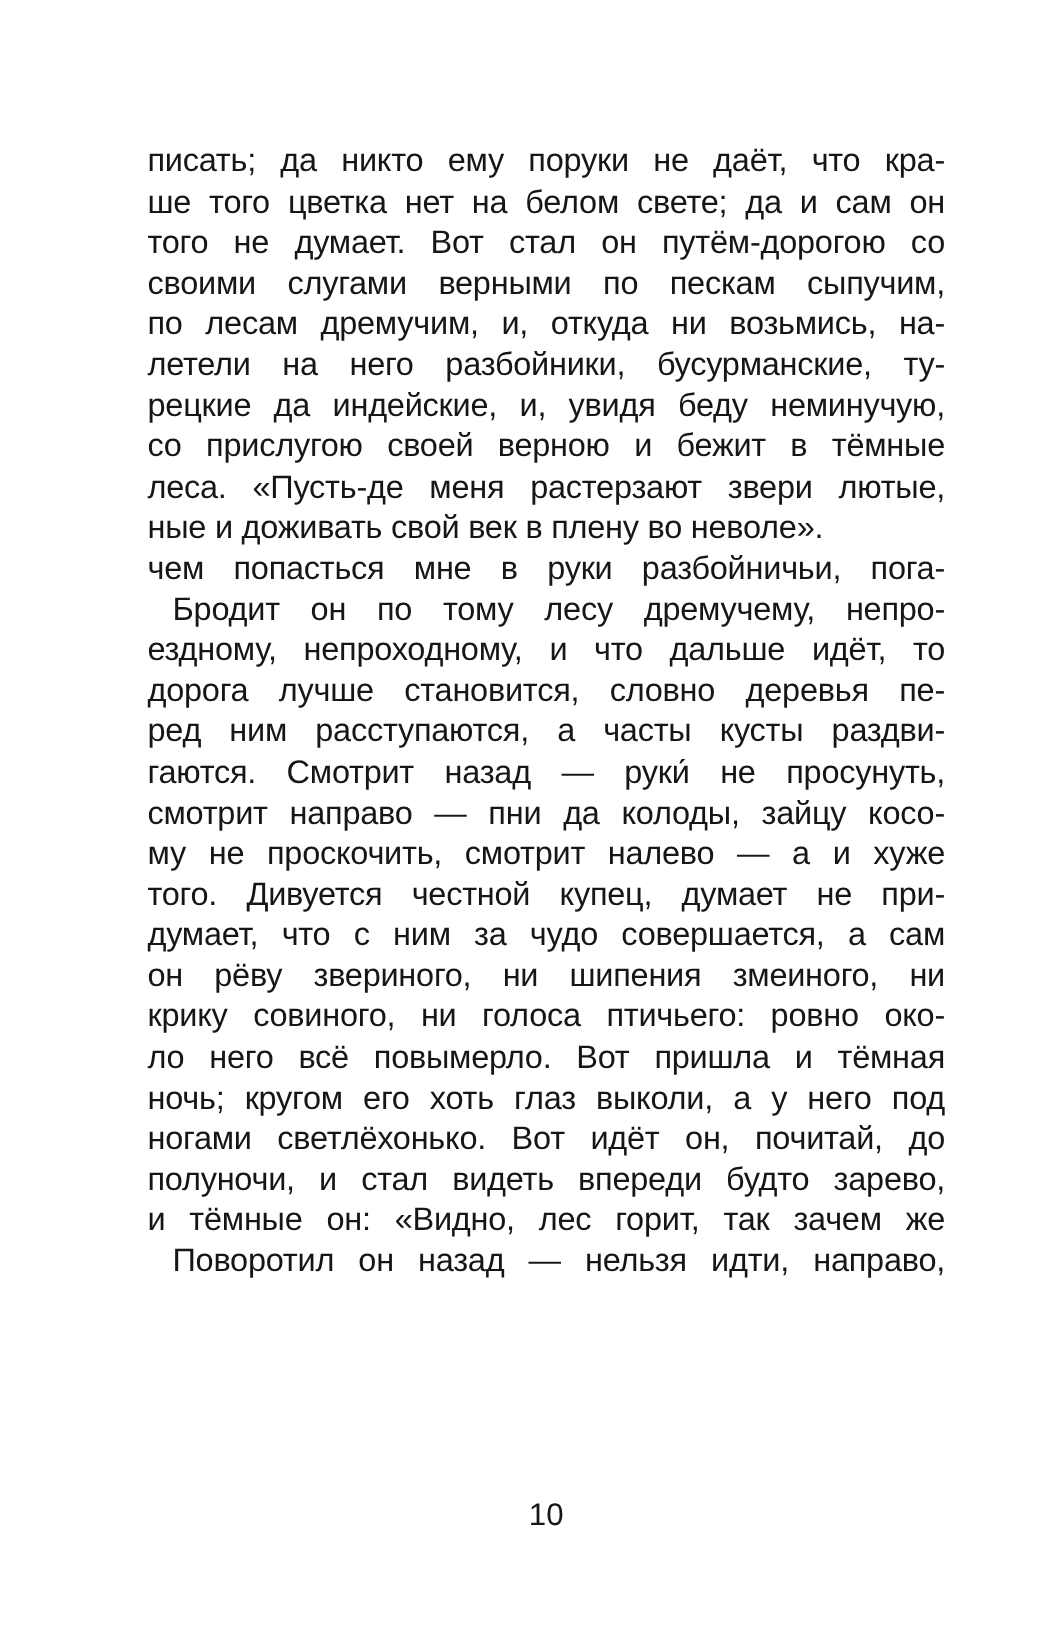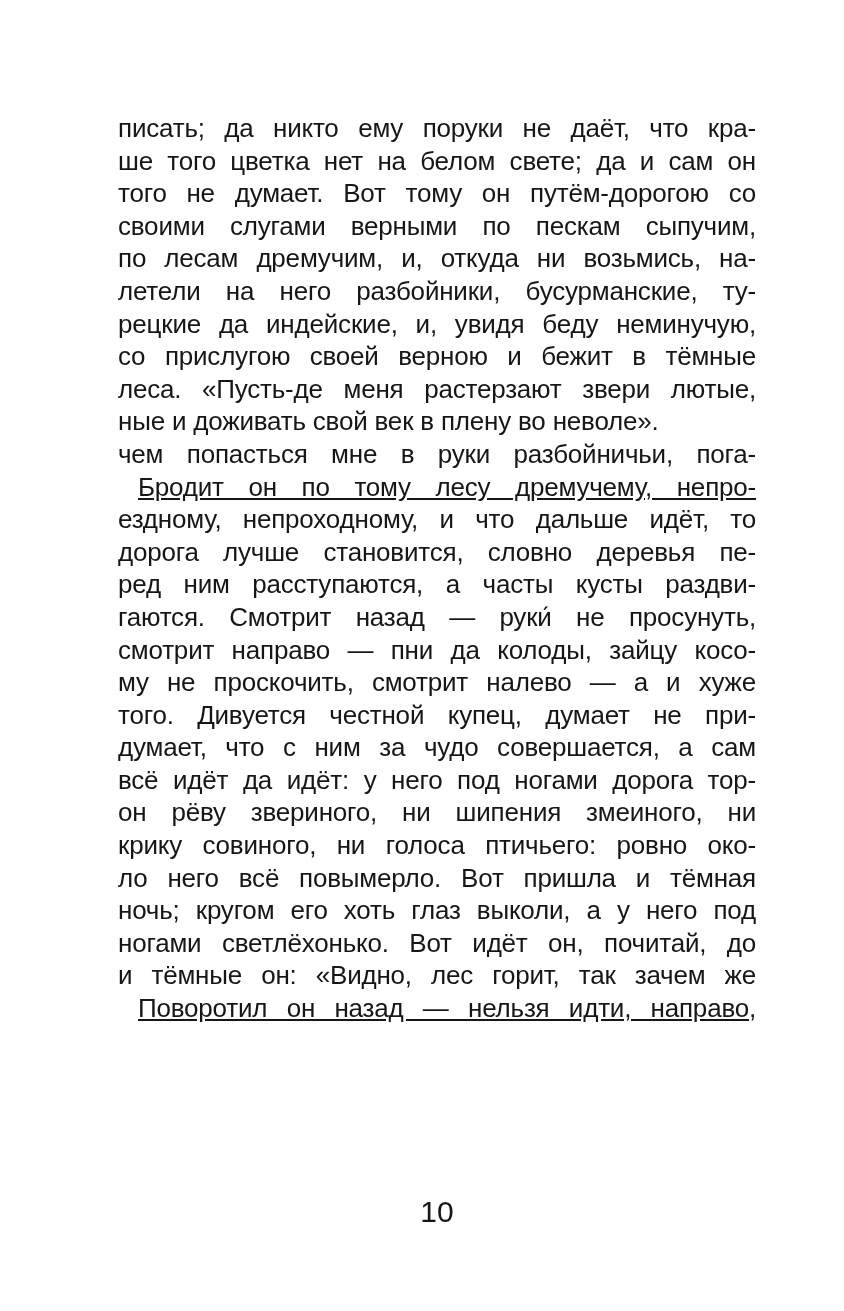--- a/index.html
+++ b/index.html
@@ -32,65 +32,64 @@
   }
   .line {
     text-align: justify;
     text-align-last: justify;
     white-space: normal;
     height: 32.6px;
     overflow: visible;
   }
   .line.indent {
     text-indent: 20px;
-    text-decoration: underline;
   }
   .line.para-end {
     text-align-last: left;
   }
   .page-number {
     position: absolute;
     top: 1196px;
     left: 118px;
     width: 638px;
     text-align: center;
-    font-size: 30px;
+    font-size: 25px;
     line-height: 32px;
     color: #161616;
   }
 </style>
 </head>
 <body>
 
 <div class="page">
   <div class="text-block">
 
   <div class="line">писать; да никто ему поруки не даёт, что кра-</div>
       <div class="line">ше того цветка нет на белом свете; да и сам он</div>
-      <div class="line">того не думает. Вот тому он путём-дорогою со</div>
+      <div class="line">того не думает. Вот стал он путём-дорогою со</div>
       <div class="line">своими слугами верными по пескам сыпучим,</div>
       <div class="line">по лесам дремучим, и, откуда ни возьмись, на-</div>
       <div class="line">летели на него разбойники, бусурманские, ту-</div>
       <div class="line">рецкие да индейские, и, увидя беду неминучую,</div>
       <div class="line">со прислугою своей верною и бежит в тёмные</div>
       <div class="line">леса. «Пусть-де меня растерзают звери лютые,</div>
       <div class="line para-end">ные и доживать свой век в плену во неволе».</div>
       <div class="line">чем попасться мне в руки разбойничьи, пога-</div>
       <div class="line indent">Бродит он по тому лесу дремучему, непро-</div>
       <div class="line">ездному, непроходному, и что дальше идёт, то</div>
       <div class="line">дорога лучше становится, словно деревья пе-</div>
       <div class="line">ред ним расступаются, а часты кусты раздви-</div>
       <div class="line">гаются. Смотрит назад — руки́ не просунуть,</div>
       <div class="line">смотрит направо — пни да колоды, зайцу косо-</div>
       <div class="line">му не проскочить, смотрит налево — а и хуже</div>
       <div class="line">того. Дивуется честной купец, думает не при-</div>
       <div class="line">думает, что с ним за чудо совершается, а сам</div>
-      <div class="line">всё идёт да идёт: у него под ногами дорога тор-</div>
       <div class="line">он рёву звериного, ни шипения змеиного, ни</div>
       <div class="line">крику совиного, ни голоса птичьего: ровно око-</div>
       <div class="line">ло него всё повымерло. Вот пришла и тёмная</div>
       <div class="line">ночь; кругом его хоть глаз выколи, а у него под</div>
       <div class="line">ногами светлёхонько. Вот идёт он, почитай, до</div>
+      <div class="line">полуночи, и стал видеть впереди будто зарево,</div>
       <div class="line">и тёмные он: «Видно, лес горит, так зачем же</div>
       <div class="line indent">Поворотил он назад — нельзя идти, направо,</div>
     </div>
   <div class="page-number">10</div>
 </div>
 
 </body></html>

